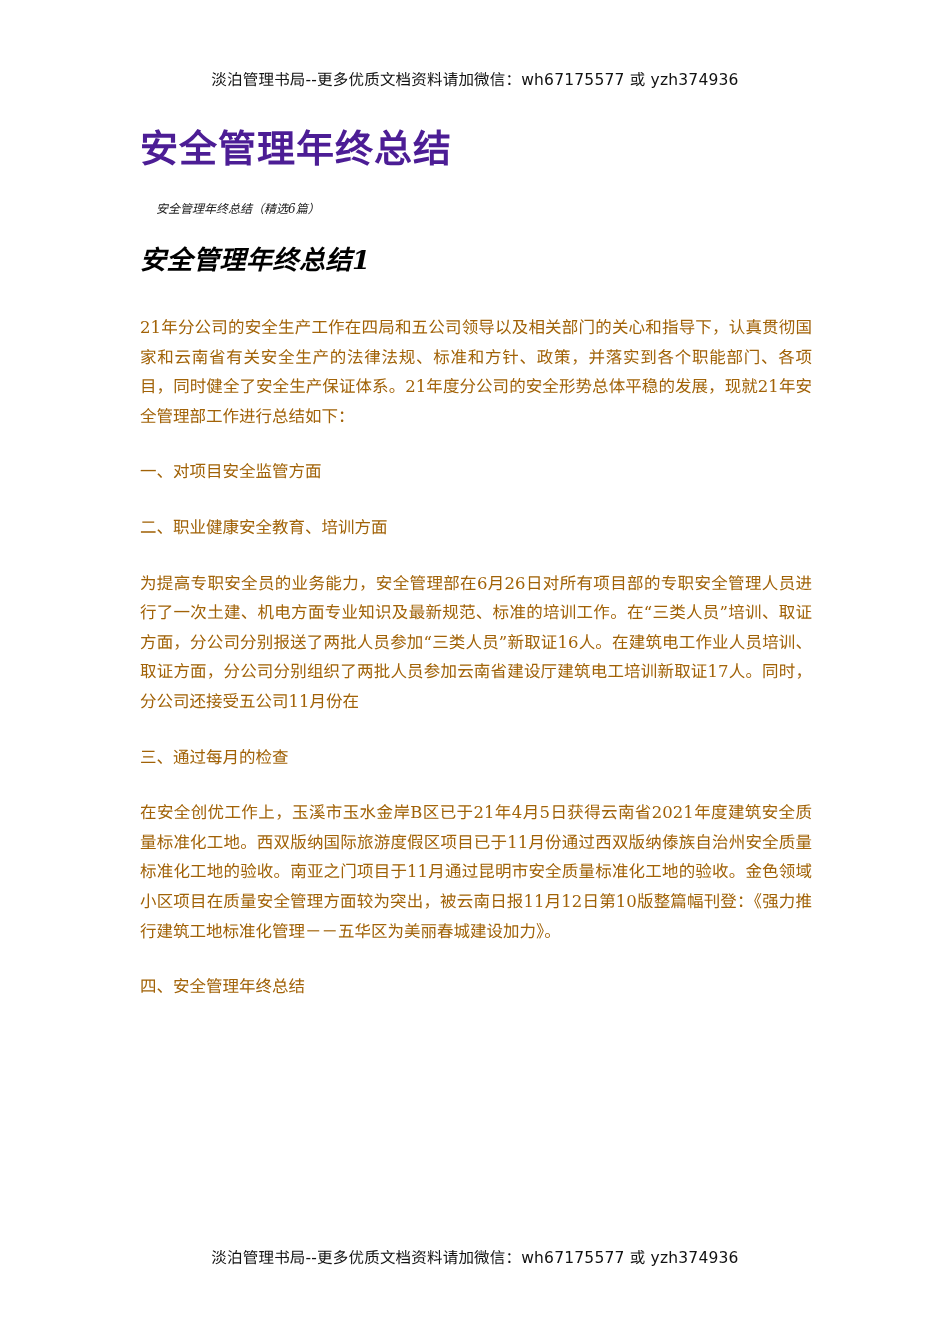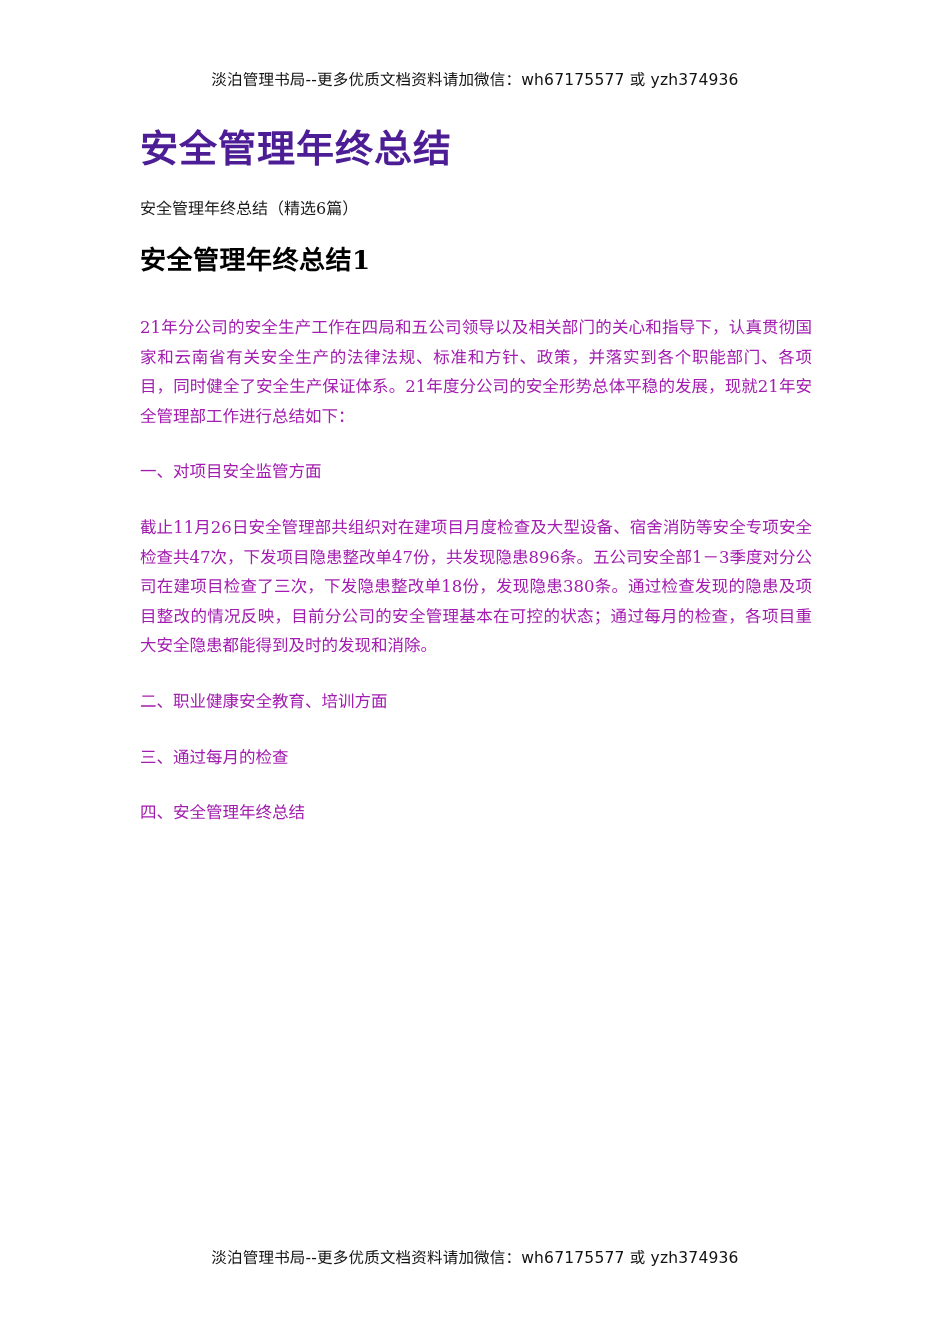--- a/index.html
+++ b/index.html
@@ -58,54 +58,56 @@
     line-height: 46px;
     letter-spacing: 1px;
     color: #4c1d95;
   }
 
   p.subtitle {
     margin: 0;
     padding: 0;
     position: absolute;
     top: 196px;
-    left: 0;
-    font-size: 16px;
+    left: 16px;
+    font-size: 12px;
     line-height: 26px;
     color: #1a1a1a;
+    font-style: italic;
   }
 
   h2.section-title {
     margin: 0;
     padding: 0;
     position: absolute;
     top: 243px;
     left: 0;
     font-weight: bold;
     font-size: 26px;
     line-height: 34px;
     letter-spacing: 0.5px;
     color: #000000;
+    font-style: italic;
   }
 
   .flow {
     position: absolute;
     top: 313px;
     left: 0;
     width: 672px;
   }
 
   .flow p {
     margin: 0 0 26px 0;
     padding: 0;
     font-size: 16.5px;
     line-height: 29.6px;
     text-align: justify;
     text-justify: inter-character;
-    color: #a21caf;
+    color: #a16207;
     word-break: break-all;
   }
 
   .flow p.heading-line {
     margin-bottom: 26px;
   }
 
   .flow p:last-child {
     margin-bottom: 0;
   }
@@ -121,23 +123,24 @@
 
     <h1 class="doc-title">安全管理年终总结</h1>
 
     <p class="subtitle">安全管理年终总结（精选6篇）</p>
 
     <h2 class="section-title">安全管理年终总结1</h2>
 
     <div class="flow">
         <p class="">21年分公司的安全生产工作在四局和五公司领导以及相关部门的关心和指导下，认真贯彻国家和云南省有关安全生产的法律法规、标准和方针、政策，并落实到各个职能部门、各项目，同时健全了安全生产保证体系。21年度分公司的安全形势总体平稳的发展，现就21年安全管理部工作进行总结如下：</p>
         <p class="heading-line">一、对项目安全监管方面</p>
-        <p class="">截止11月26日安全管理部共组织对在建项目月度检查及大型设备、宿舍消防等安全专项安全检查共47次，下发项目隐患整改单47份，共发现隐患896条。五公司安全部1－3季度对分公司在建项目检查了三次，下发隐患整改单18份，发现隐患380条。通过检查发现的隐患及项目整改的情况反映，目前分公司的安全管理基本在可控的状态；通过每月的检查，各项目重大安全隐患都能得到及时的发现和消除。</p>
         <p class="heading-line">二、职业健康安全教育、培训方面</p>
+        <p class="">为提高专职安全员的业务能力，安全管理部在6月26日对所有项目部的专职安全管理人员进行了一次土建、机电方面专业知识及最新规范、标准的培训工作。在“三类人员”培训、取证方面，分公司分别报送了两批人员参加“三类人员”新取证16人。在建筑电工作业人员培训、取证方面，分公司分别组织了两批人员参加云南省建设厅建筑电工培训新取证17人。同时，分公司还接受五公司11月份在</p>
         <p class="heading-line">三、通过每月的检查</p>
+        <p class="">在安全创优工作上，玉溪市玉水金岸B区已于21年4月5日获得云南省2021年度建筑安全质量标准化工地。西双版纳国际旅游度假区项目已于11月份通过西双版纳傣族自治州安全质量标准化工地的验收。南亚之门项目于11月通过昆明市安全质量标准化工地的验收。金色领域小区项目在质量安全管理方面较为突出，被云南日报11月12日第10版整篇幅刊登：《强力推行建筑工地标准化管理－－五华区为美丽春城建设加力》。</p>
         <p class="heading-line">四、安全管理年终总结</p>
       </div>
 
   </div>
 
   <div class="watermark watermark-bottom">淡泊管理书局--更多优质文档资料请加微信：wh67175577 或 yzh374936</div>
 
 </div>
 
 </body></html>

